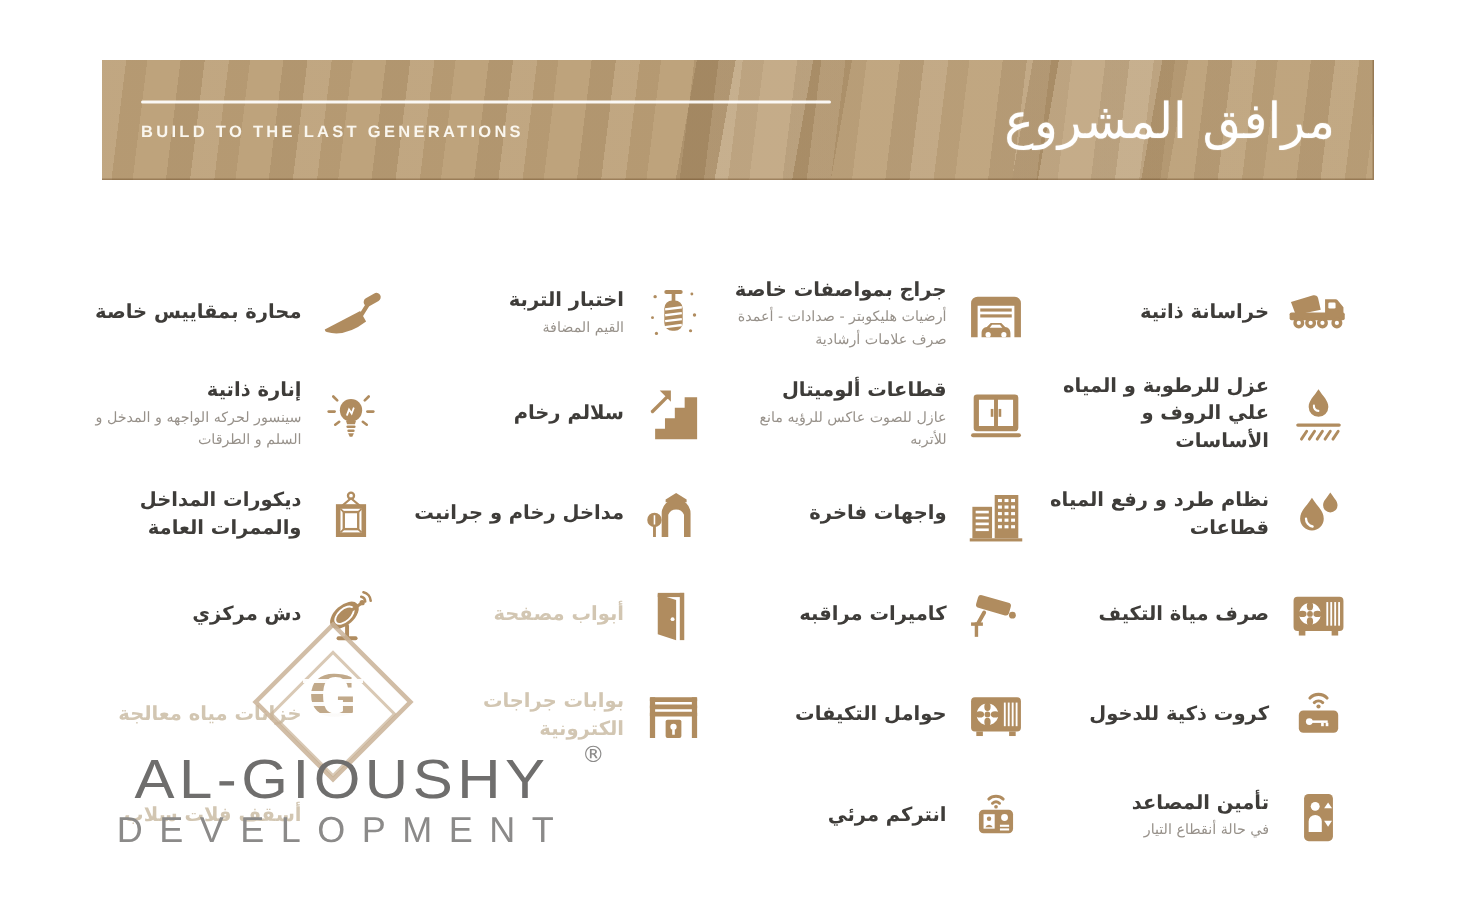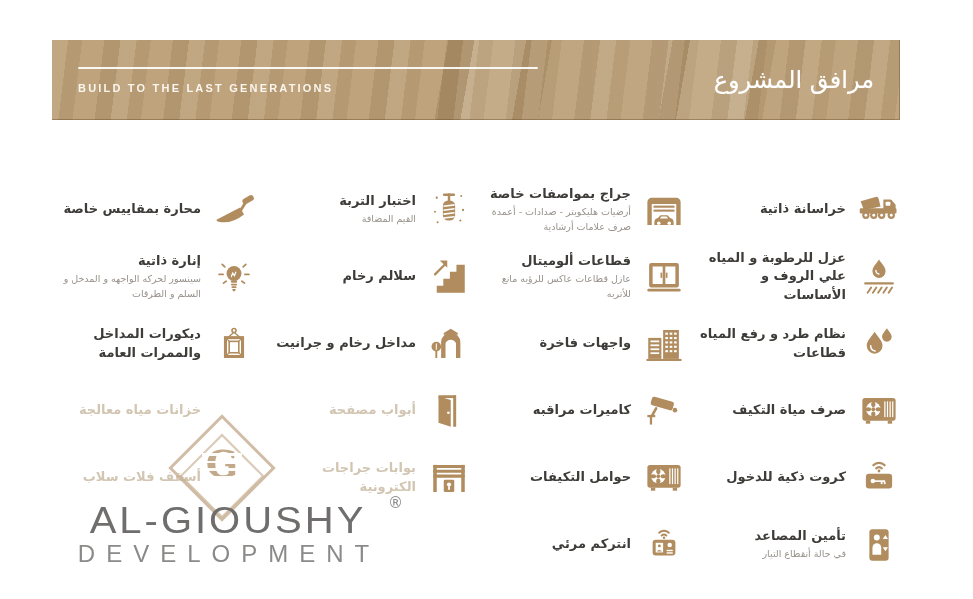--- a/index.html
+++ b/index.html
@@ -3,21 +3,21 @@
 <meta charset="utf-8">
 <style>
   html,body{margin:0;padding:0;}
   body{
     width:973px;height:599px;position:relative;overflow:hidden;
     background:#ffffff;
     font-family:"DejaVu Sans","Liberation Sans",sans-serif;
   }
   
   .band{
-    position:absolute;left:52px;top:40px;width:848px;height:80px;
+    position:absolute;left:68px;top:40px;width:848px;height:80px;
     background-color:#bca078;
     background-image:
       linear-gradient(100deg,
         rgba(255,255,255,0.00) 0 46%,
         rgba(90,62,30,0.16) 46% 49%,
         rgba(255,255,255,0.10) 49% 55%,
         rgba(90,62,30,0.10) 55% 58%,
         rgba(255,255,255,0.04) 58% 72%,
         rgba(90,62,30,0.14) 72% 74%,
         rgba(255,255,255,0.10) 74% 82%,
@@ -32,21 +32,21 @@
     padding:0 26px;box-sizing:border-box;
     box-shadow:inset -1px -1px 0 rgba(110,80,45,0.45);
   }
   .band-left{width:460px;}
   .band-rule{height:2px;background:rgba(255,255,255,0.92);margin-bottom:13px;border-radius:1px;}
   .band-tagline{
     color:#faf6ee;font-size:11px;letter-spacing:2.2px;font-weight:bold;
     font-family:"Liberation Sans",sans-serif;
   }
   .band-title{
-    direction:rtl;color:#ffffff;font-size:24px;line-height:1;
+    direction:rtl;color:#ffffff;font-size:33px;line-height:1;
     font-weight:normal;text-shadow:0 0 1px rgba(255,255,255,0.4);
     white-space:nowrap;
   }
   
   .grid{
     position:absolute;left:52px;top:176px;width:848px;
     direction:rtl;
     display:grid;grid-template-columns:repeat(4,1fr);column-gap:12px;
   }
   .fcol{display:flex;flex-direction:column;}
@@ -251,21 +251,21 @@
             <rect x="7" y="8" width="34" height="28" rx="2.5" fill="#b08c5f"></rect>
             <rect x="11" y="12" width="11.5" height="20" fill="#ffffff"></rect>
             <rect x="25.5" y="12" width="11.5" height="20" fill="#ffffff"></rect>
             <rect x="20" y="19" width="2" height="6" fill="#b08c5f"></rect>
             <rect x="26" y="19" width="2" height="6" fill="#b08c5f"></rect>
             <rect x="5" y="37.5" width="38" height="3" rx="1.5" fill="#b08c5f"></rect>
           </svg>
         </span>
         <span class="ftext">
           <span class="ftitle">قطاعات ألوميتال</span>
-          <span class="fsub">عازل قطاعات عاكس للرؤيه مانع للأتربه</span>
+          <span class="fsub">عازل للصوت عاكس للرؤيه مانع للأتربه</span>
         </span>
       </div>
       <div class="cell">
         <span class="ficon">
           <svg viewBox="0 0 48 48" aria-hidden="true">
             <rect x="6" y="17" width="15" height="24" fill="#b08c5f"></rect>
             <g fill="#ffffff">
               <rect x="8.5" y="20" width="10" height="2"></rect>
               <rect x="8.5" y="24.5" width="10" height="2"></rect>
               <rect x="8.5" y="29" width="10" height="2"></rect>
@@ -494,20 +494,39 @@
             <rect x="12.5" y="15" width="23" height="25" fill="#b08c5f"></rect>
             <rect x="16" y="18.5" width="16" height="18" fill="#ffffff"></rect>
             <rect x="18.5" y="21" width="11" height="13" fill="none" stroke="#b08c5f" stroke-width="1.8"></rect>
             <path d="M16 18.5 l2.5 2.5 M32 18.5 l-2.5 2.5 M16 36.5 l2.5 -2.5 M32 36.5 l-2.5 -2.5" stroke="#b08c5f" stroke-width="1.3"></path>
           </svg>
         </span>
         <span class="ftext">
           <span class="ftitle">ديكورات المداخل والممرات العامة</span>
         </span>
       </div>
+      <div class="cell">
+        <span class="ficon">
+          <svg viewBox="0 0 48 48" aria-hidden="true">
+            <ellipse cx="19" cy="23" rx="13" ry="7.5" transform="rotate(-42 19 23)" fill="#b08c5f"></ellipse>
+            <ellipse cx="19" cy="23" rx="8.5" ry="4.6" transform="rotate(-42 19 23)" fill="none" stroke="#ffffff" stroke-width="1.4"></ellipse>
+            <path d="M19 23 L32.5 13.5" stroke="#b08c5f" stroke-width="2.4" stroke-linecap="round" fill="none"></path>
+            <circle cx="32.5" cy="13.5" r="2" fill="#b08c5f"></circle>
+            <path d="M21 31 L21 39.5" stroke="#b08c5f" stroke-width="3" stroke-linecap="round" fill="none"></path>
+            <rect x="13" y="39" width="16" height="3" rx="1.5" fill="#b08c5f"></rect>
+            <g stroke="#b08c5f" stroke-width="2" fill="none" stroke-linecap="round">
+              <path d="M33.5 5.5 a7 7 0 0 1 5.5 6.5"></path>
+              <path d="M31.8 9 a3.8 3.8 0 0 1 3 3.6"></path>
+            </g>
+          </svg>
+        </span>
+        <span class="ftext">
+          <span class="ftitle">دش مركزي</span>
+        </span>
+      </div>
       <div class="cell faded">
         <span class="ficon"></span>
         <span class="ftext">
           <span class="ftitle">خزانات مياه معالجة</span>
         </span>
       </div>
       <div class="cell faded">
         <span class="ficon"></span>
         <span class="ftext">
           <span class="ftitle">أسقف فلات سلاب</span>

